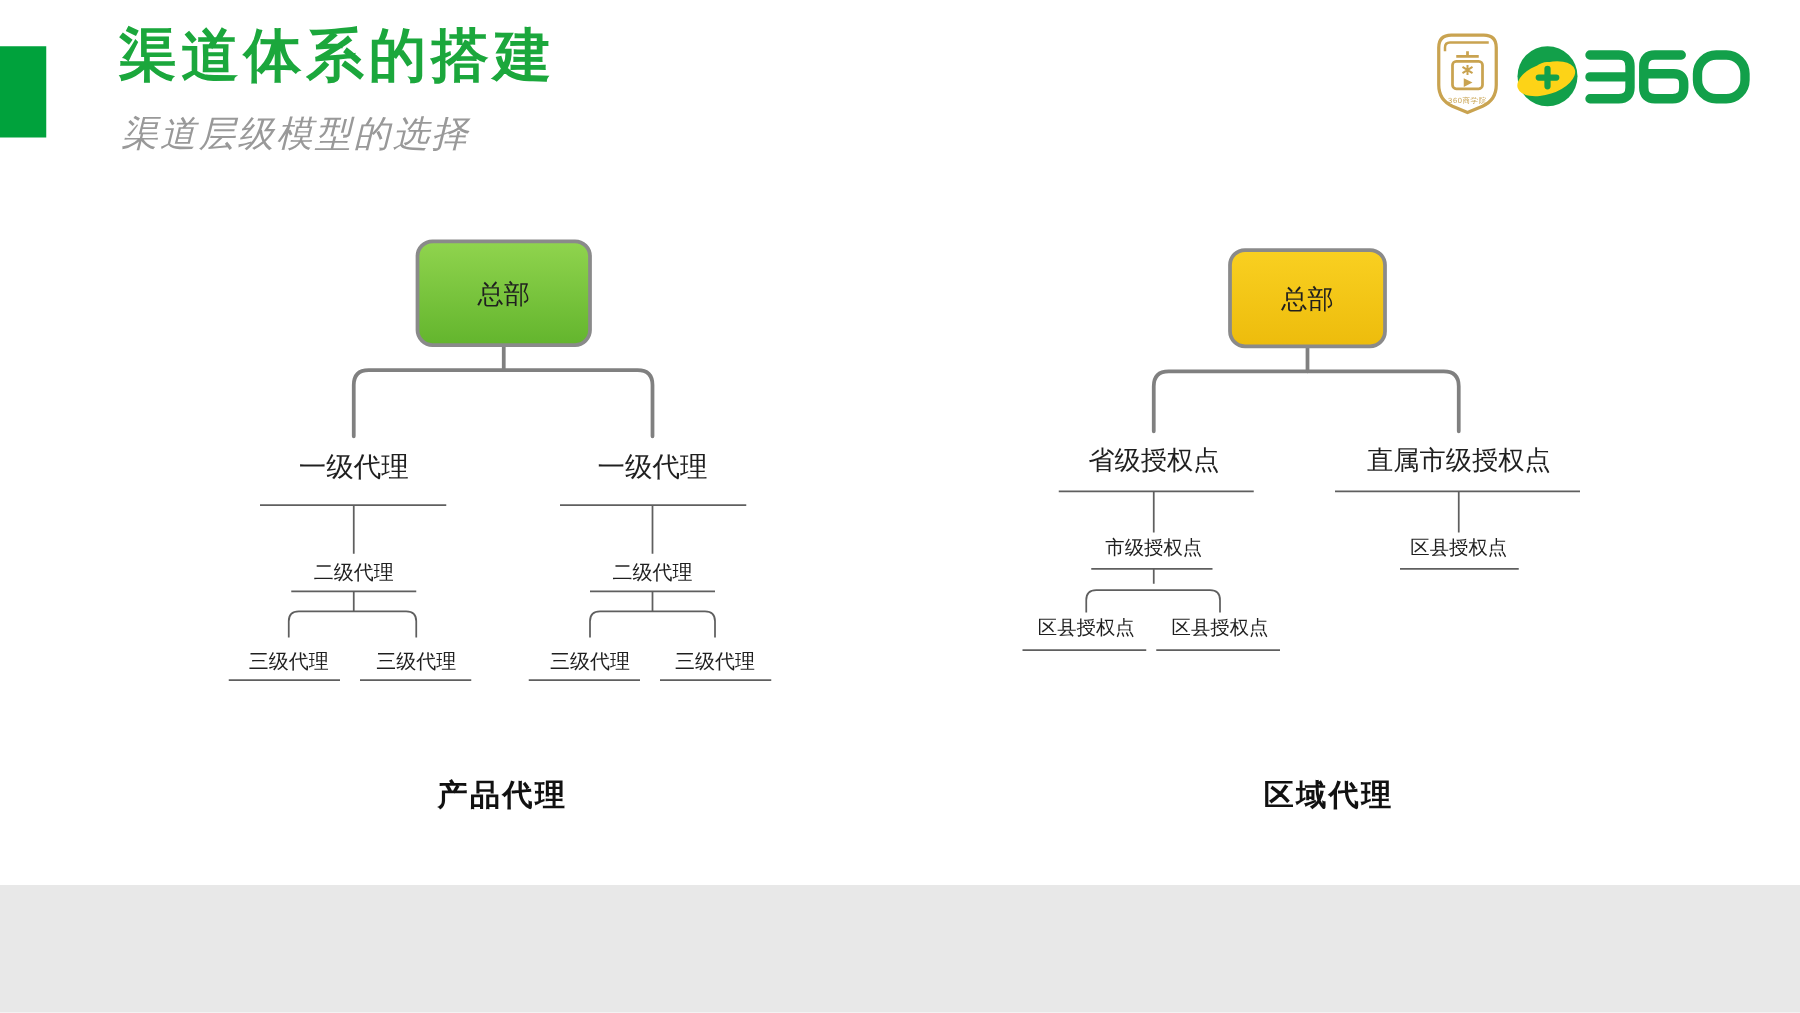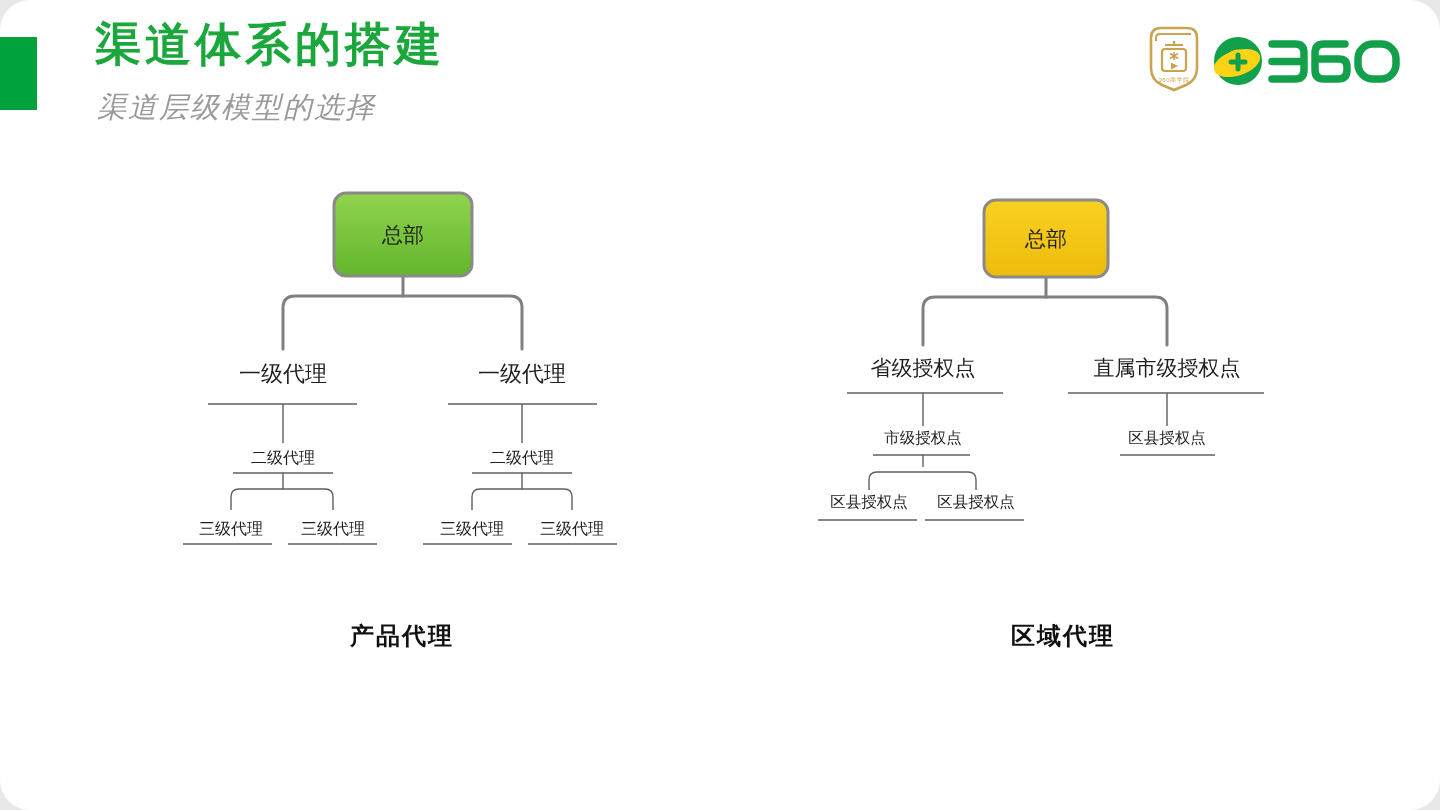--- a/index.html
+++ b/index.html
@@ -13,21 +13,21 @@
     --box-green-bottom:#63B52D;
     --box-yellow-top:#F9D021;
     --box-yellow-bottom:#EDBC0C;
     --box-border:#8A8A8A;
     --gold:#C9A350;
     --brand-green:#12A04A;
     --brand-yellow:#FDD317;
   }
   html,body{margin:0;padding:0;}
   body{font-family:"Liberation Sans","DejaVu Sans",sans-serif;background:#e8e8e8;}
-  .slide{position:relative;width:1440px;height:810px;background:#ffffff;overflow:hidden;border-radius:30px;}
+  .slide{position:relative;width:1440px;height:708px;background:#ffffff;overflow:hidden;}
 
   .accent-bar{position:absolute;left:0;top:37px;width:37px;height:73px;background:var(--accent-green);}
   .title{position:absolute;left:95px;top:14px;font-size:46px;font-weight:bold;letter-spacing:4px;color:var(--title-green);white-space:nowrap;}
   .subtitle{position:absolute;left:97px;top:88px;font-size:29px;letter-spacing:2px;color:var(--subtitle-gray);white-space:nowrap;font-style:italic;}
 
   .badge-svg{position:absolute;left:1143px;top:20px;}
   .brand-svg{position:absolute;left:1212px;top:34px;}
 
   .tree-svg{position:absolute;}
   .tree-left{left:170px;top:185px;}

